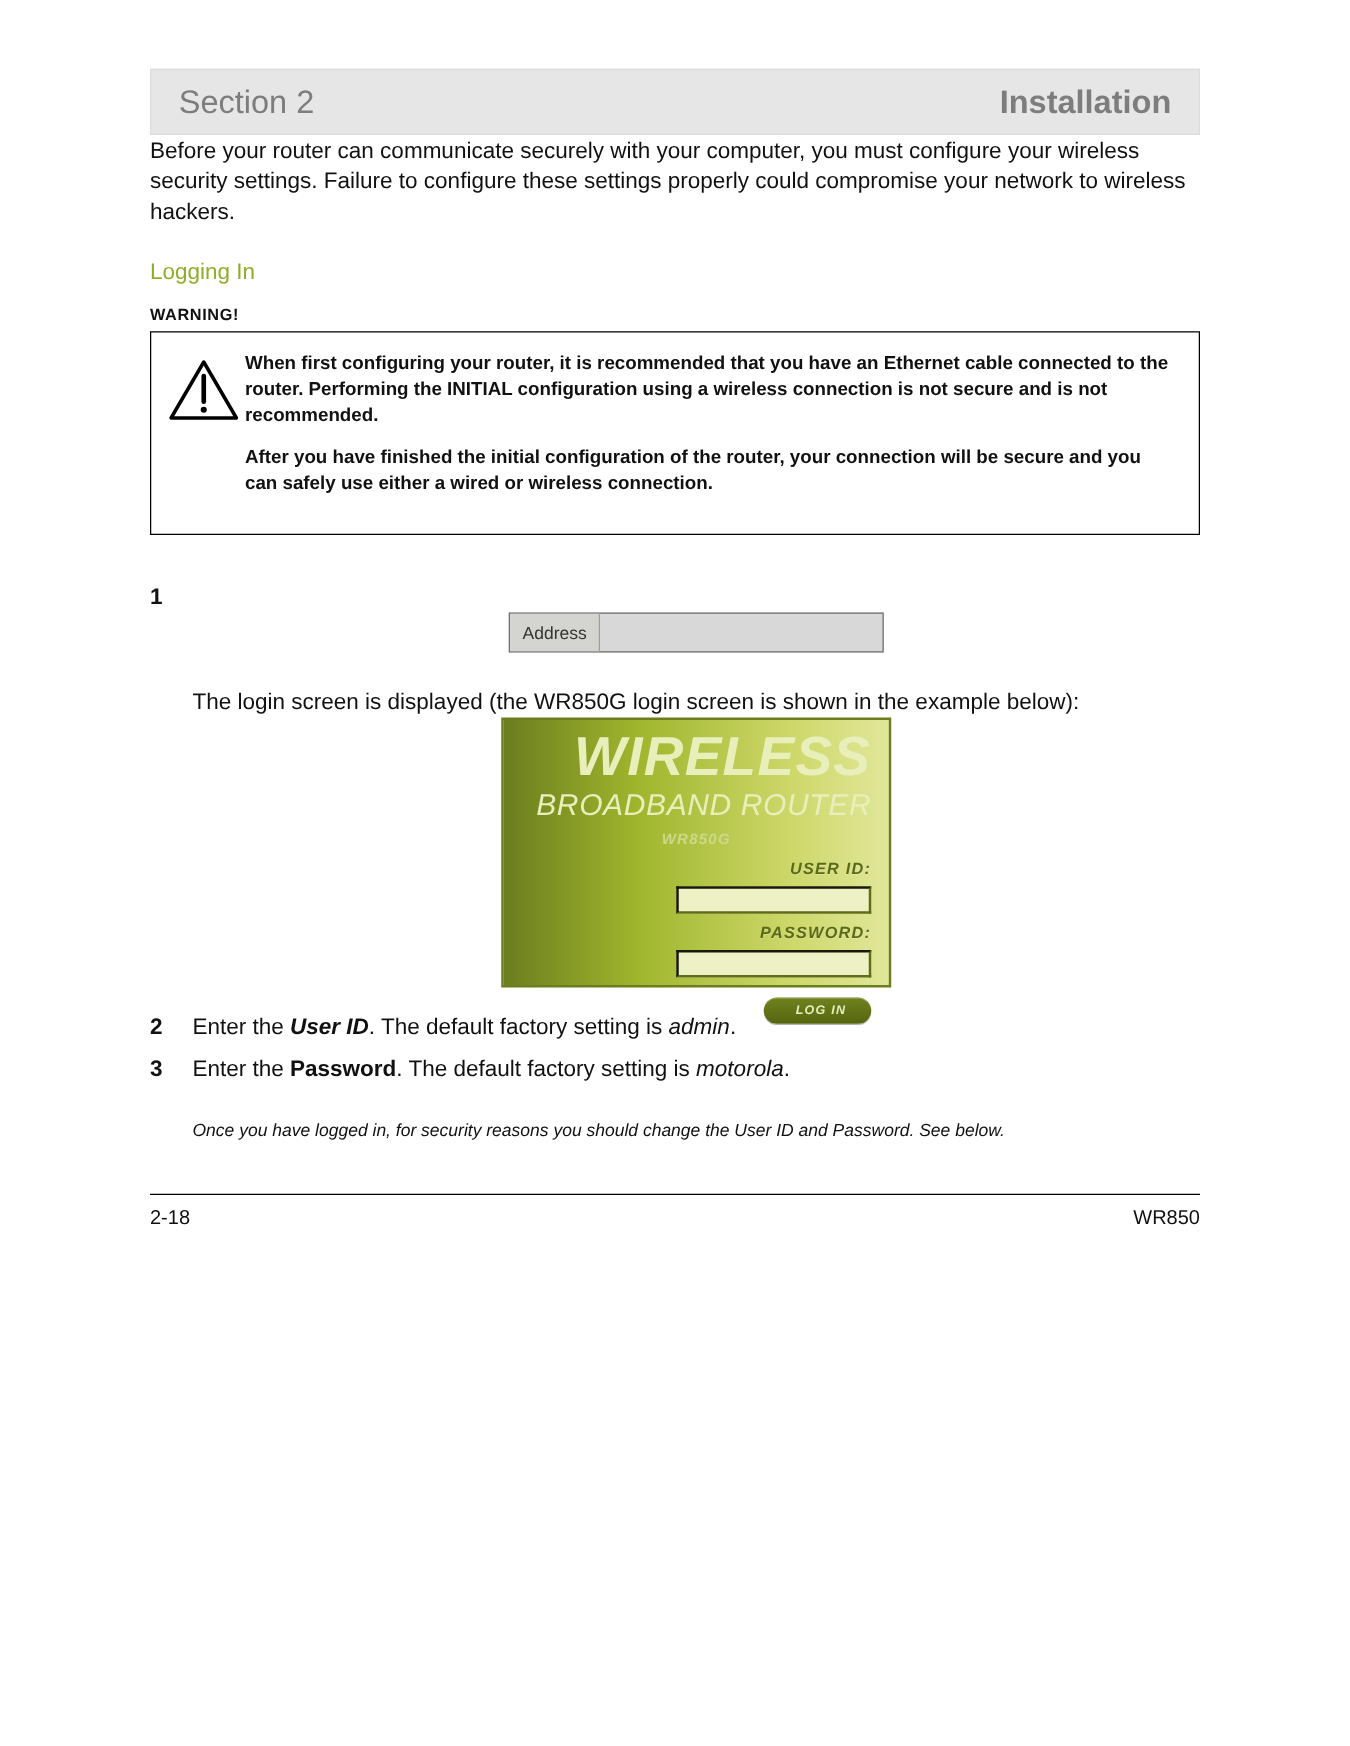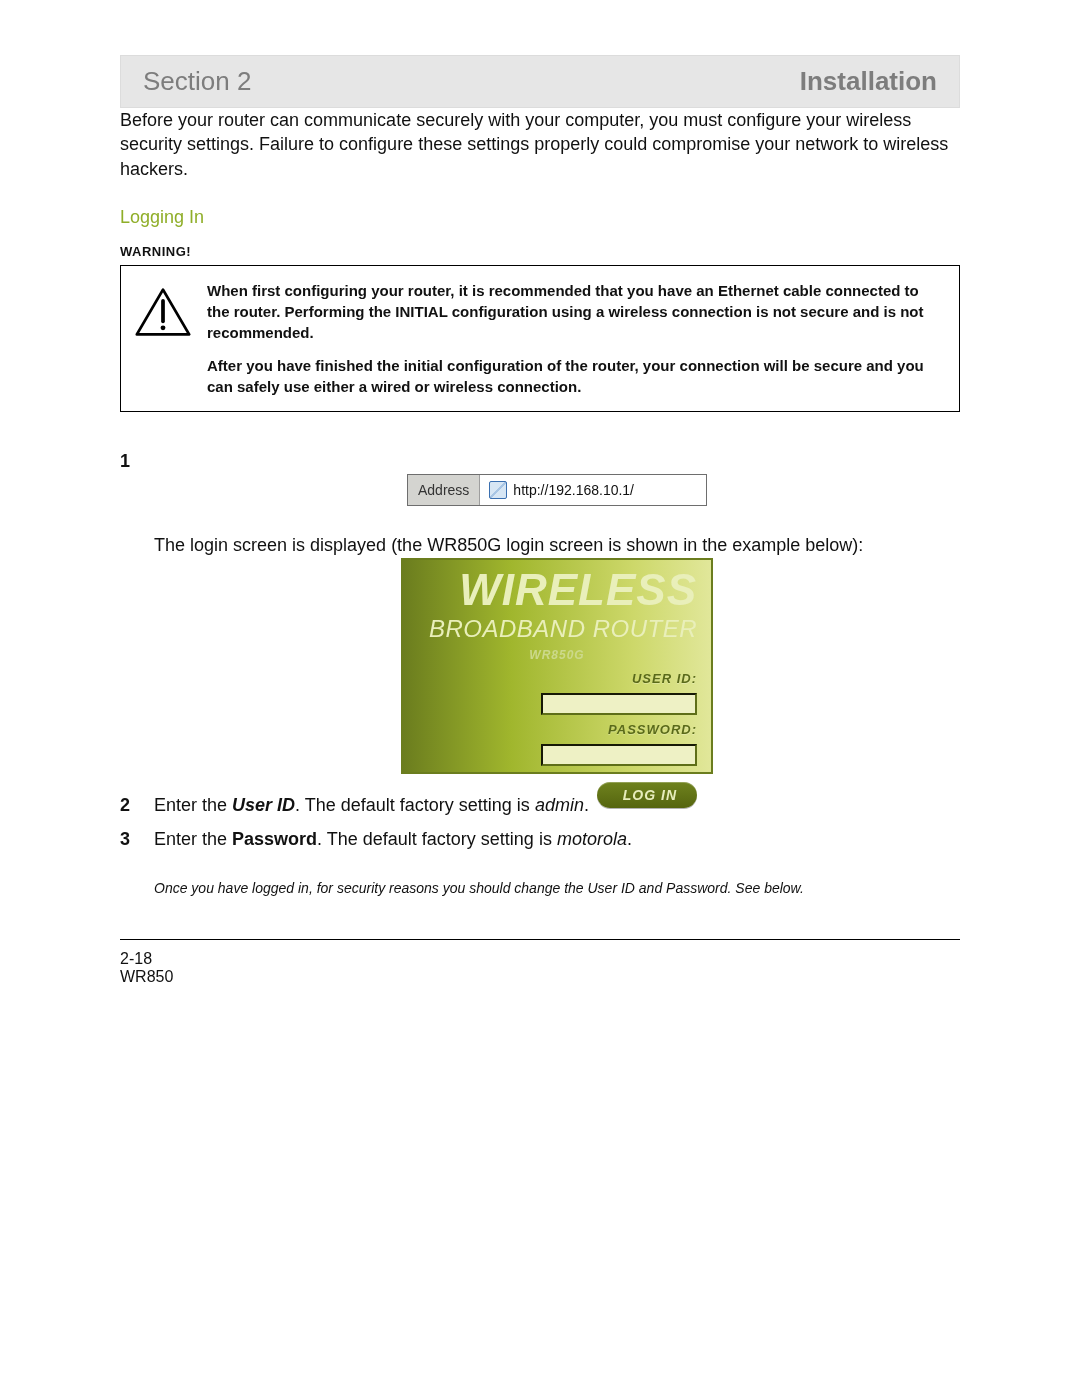--- a/index.html
+++ b/index.html
@@ -47,32 +47,32 @@
     color:var(--sub-green);
     font-size:18px;
     font-weight:normal;
     margin:0 0 16px 0;
   }
   .warn-label{font-size:13px;font-weight:bold;letter-spacing:0.5px;margin-bottom:6px;}
   .warn-box{
     border:1.5px solid #000;
     padding:14px 18px 14px 14px;
     display:flex;
-    gap:16px;
+    gap:5px;
     font-size:15px;
     line-height:1.4;
   }
   .warn-icon{
     flex:0 0 56px;height:56px;
     display:flex;align-items:center;justify-content:center;
     margin-top:4px;
   }
   .warn-icon svg{display:block;}
   .warn-text p{margin:0 0 12px 0;font-weight:bold;}
-  .warn-text p:last-child{margin-bottom:0;}
+  .warn-text p:last-child{margin-bottom:16px;}
 
   ol.steps{list-style:none;padding:0;margin:36px 0 0 0;font-size:18px;line-height:1.45;}
   ol.steps>li{display:flex;margin-bottom:8px;}
   ol.steps .num{flex:0 0 34px;font-weight:bold;}
   ol.steps .txt{flex:1;}
   .step1 .txt p{margin:0;}
   .step1 .url-img{margin:26px auto 26px auto;width:300px;}
 
   .address-bar{
     border:1px solid #6e6e6e;
@@ -132,30 +132,30 @@
   }
   .lp-input{
     display:block;width:156px;height:22px;margin-left:auto;
     border:2px inset #5e6e18;background:#eef1c5;box-sizing:border-box;
   }
   .lp-button{
     display:block;margin:16px 0 16px auto;
     background:linear-gradient(#6f821e,#55650f);
     color:#e7edbc;font-weight:bold;font-style:italic;letter-spacing:1px;
     border:none;border-radius:14px;
-    padding:5px 20px 5px 26px;font-size:14px;
+    padding:5px 20px 5px 26px;font-size:10px;
     box-shadow:0 1px 0 rgba(0,0,0,.3), inset 0 1px 0 rgba(255,255,255,.25);
   }
 
   p.note{
     font-style:italic;font-size:14px;line-height:1.5;margin:26px 0 0 34px;
   }
 
   .footer-rule{border:none;border-top:1px solid #000;margin:40px 0 10px 0;}
-  .footer{display:flex;justify-content:space-between;font-size:16px;flex-direction:column;}
+  .footer{display:flex;justify-content:space-between;font-size:16px;}
 </style>
 </head>
 <body>
 
 <div class="page">
 
   <div class="banner">
     <span class="left">Section 2</span>
     <span class="right">Installation</span>
   </div>
@@ -182,24 +182,20 @@
   </div>
 
   <ol class="steps">
     <li class="step1">
       <span class="num">1</span>
       <div class="txt">
 
         <div class="url-img">
           <div class="address-bar">
             <div class="lbl">Address</div>
-            <div class="field">
-              <span class="ie-icon"></span>
-              <span>http://192.168.10.1/</span>
-            </div>
           </div>
         </div>
 
         <p>The login screen is displayed (the WR850G login screen is shown in the example below):</p>
 
         <div class="login-panel">
           <p class="t1">WIRELESS</p>
           <p class="t2">BROADBAND ROUTER</p>
           <p class="model">WR850G</p>
 

